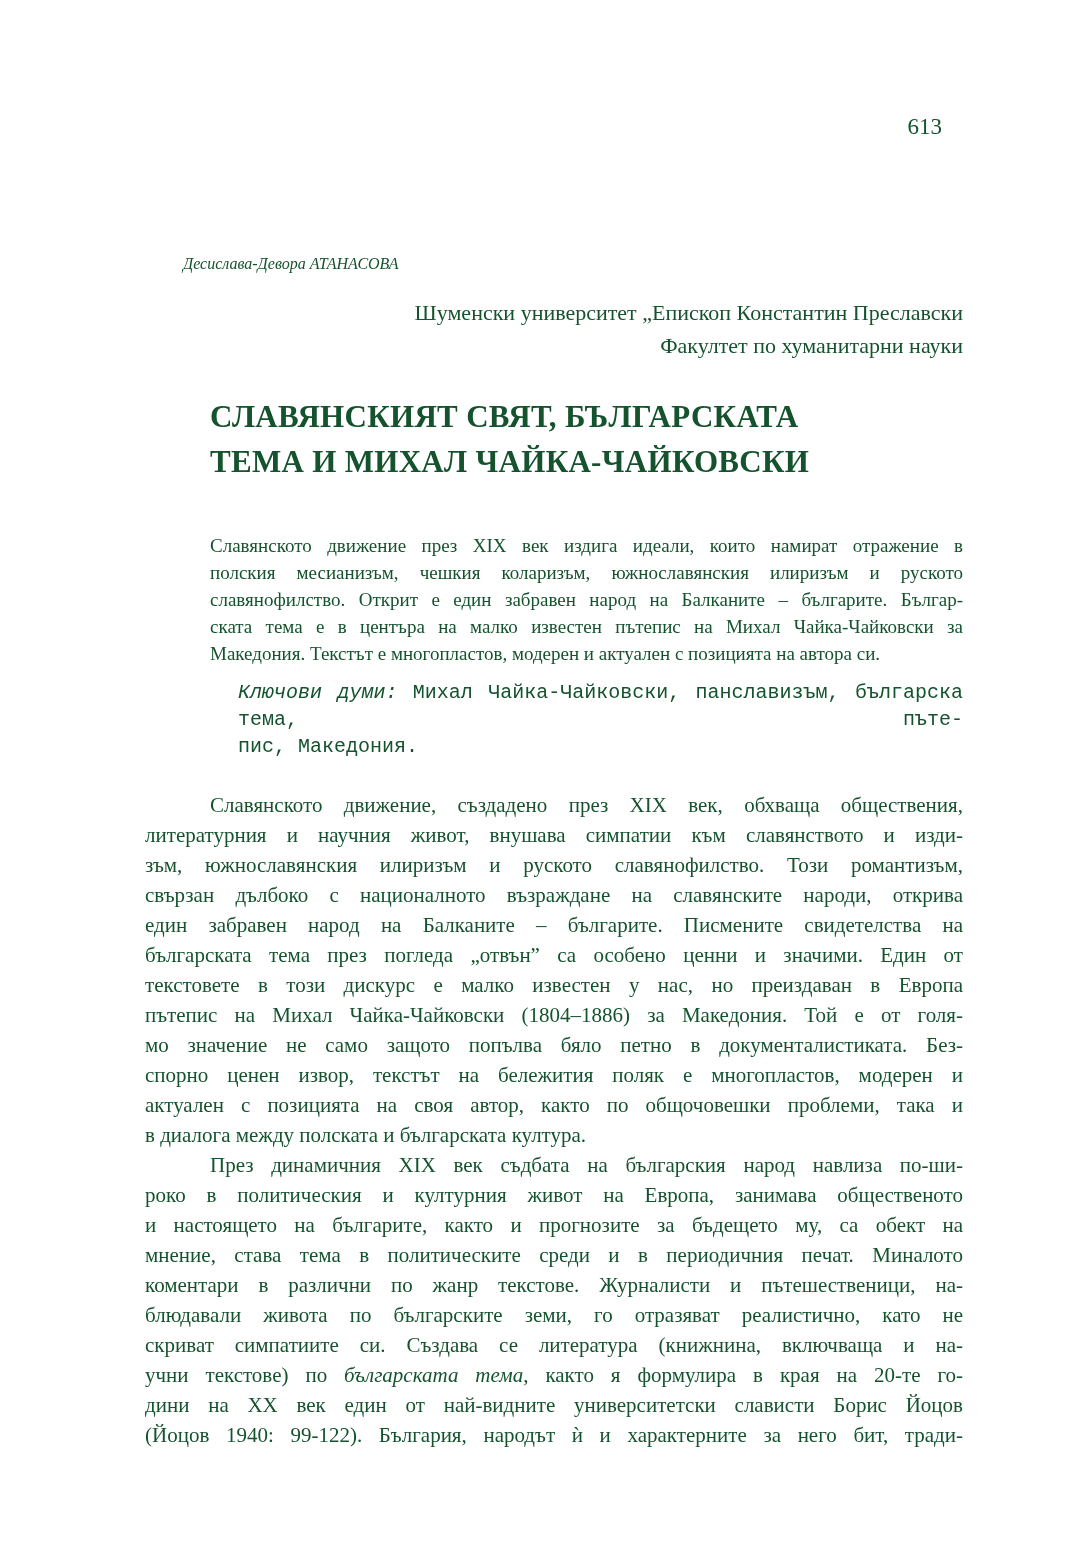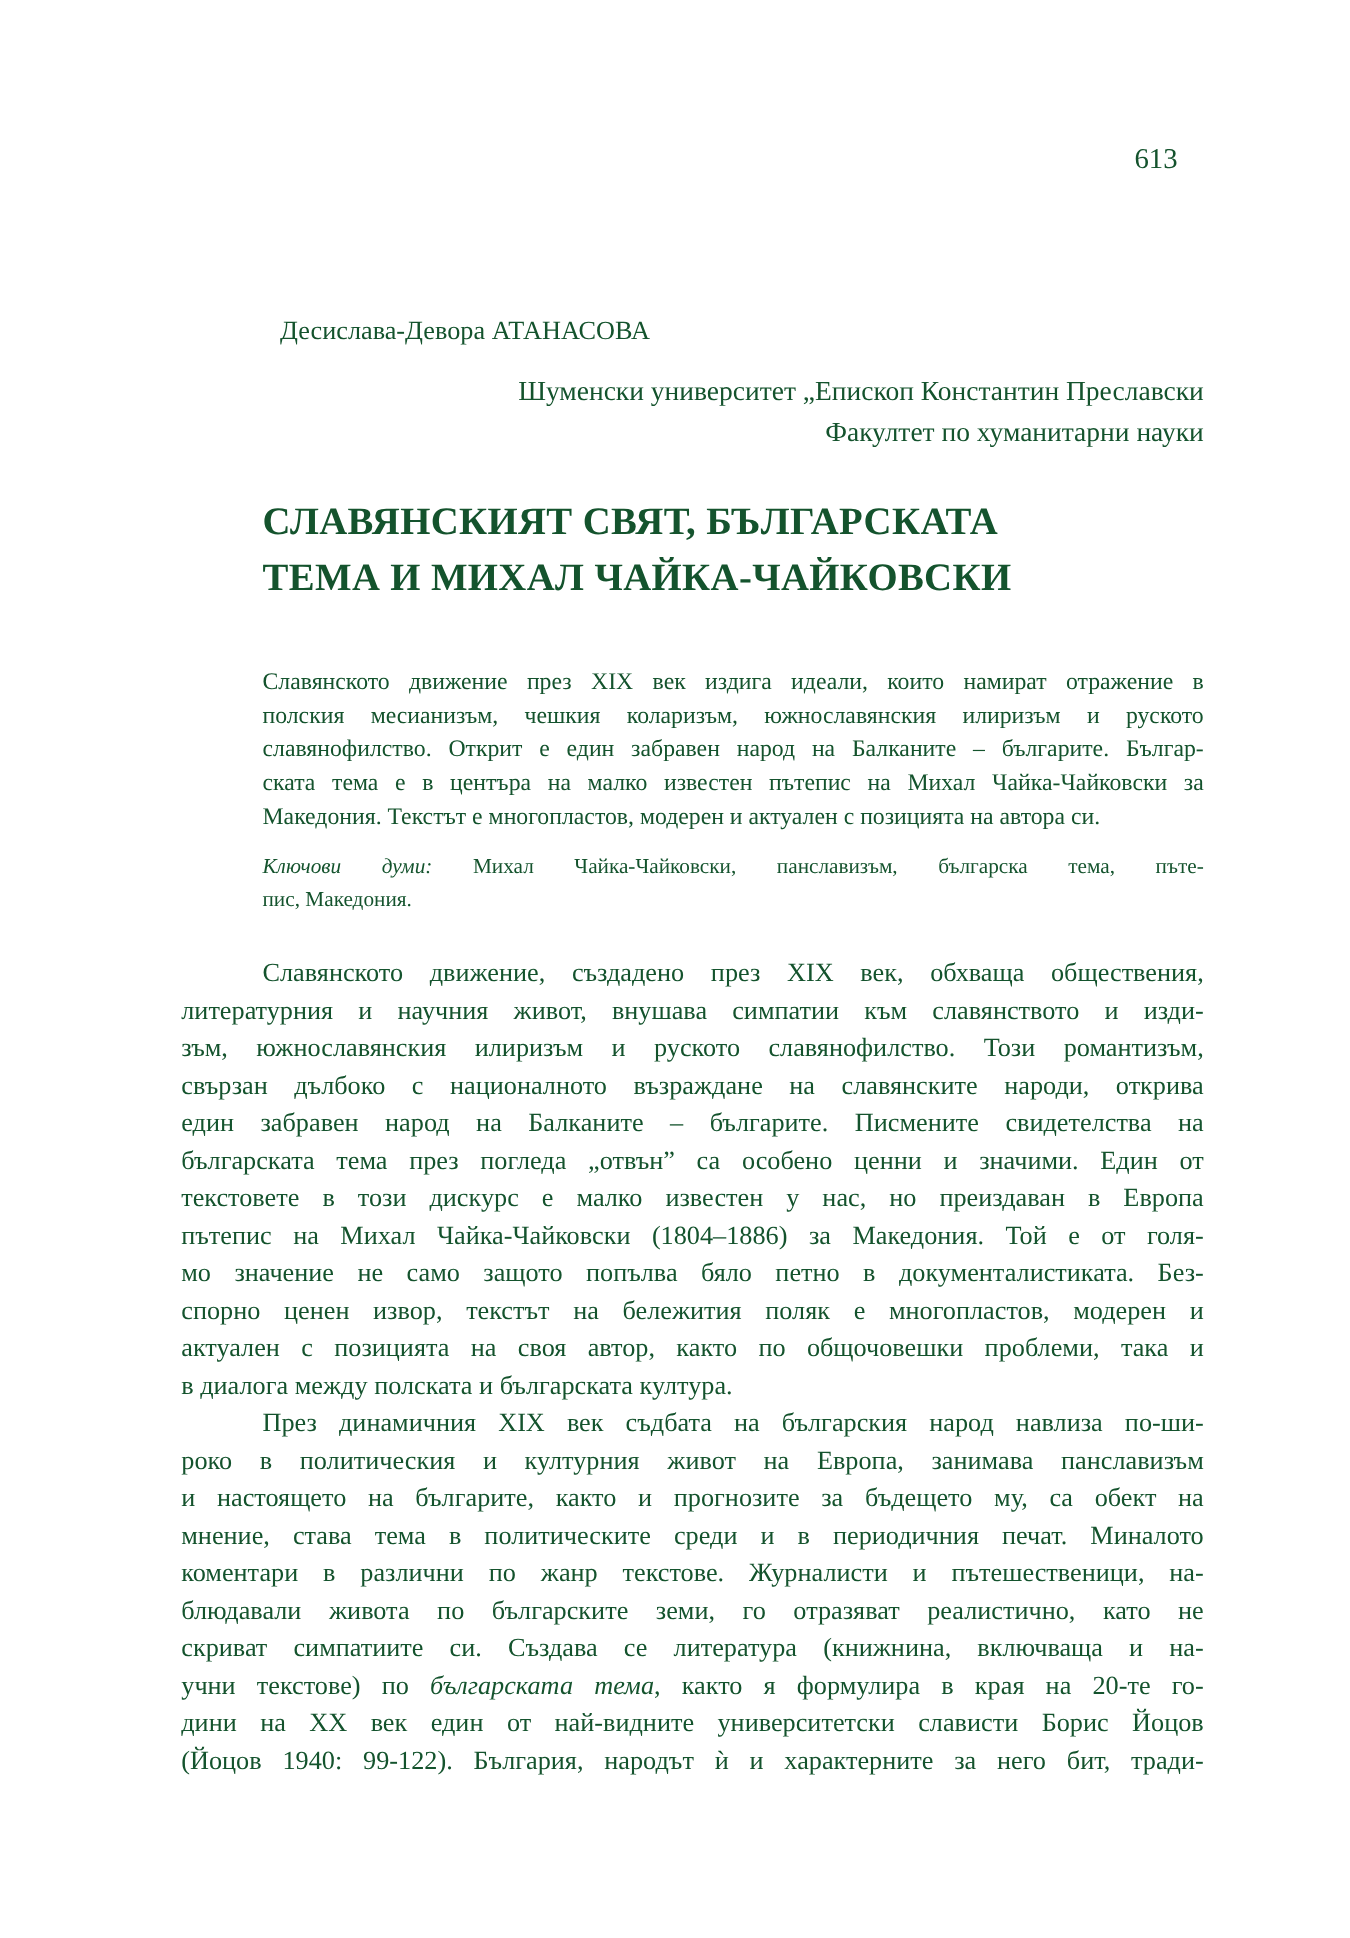--- a/index.html
+++ b/index.html
@@ -21,22 +21,23 @@
     line-height: 26px;
   }
   .content {
     position: absolute;
     left: 145px;
     top: 0;
     width: 818px;
   }
   .author {
     margin-top: 250px;
-    margin-left: 79px;
-    font-size: 21px;
+    margin-left: 38px;
+    font-style: italic;
+    font-size: 16px;
     line-height: 28px;
   }
   .affiliation {
     margin-top: 18px;
     margin-left: 65px;
     font-size: 22px;
     text-align: right;
   }
   .affiliation .line { line-height: 33px; }
   .title {
@@ -48,22 +49,23 @@
   }
   .title .line { line-height: 45px; }
   .abstract {
     margin-top: 48px;
     margin-left: 65px;
     font-size: 19px;
   }
   .abstract .line { line-height: 27px; }
   .keywords {
     margin-top: 12px;
-    margin-left: 65px;
-    font-size: 17px;
+    margin-left: 93px;
+    font-size: 20px;
+    font-family: Liberation Mono, monospace;
   }
   .keywords .line { line-height: 27px; }
   .body-text {
     margin-top: 30px;
     font-size: 21px;
   }
   .body-text .line { line-height: 30px; }
   .justify .line {
     text-align: justify;
     text-align-last: justify;
@@ -116,21 +118,21 @@
           <div class="line"><span>българската тема през погледа „отвън” са особено ценни и значими. Един от</span></div>
           <div class="line"><span>текстовете в този дискурс е малко известен у нас, но преиздаван в Европа</span></div>
           <div class="line"><span>пътепис на Михал Чайка-Чайковски (1804–1886) за Македония. Той е от голя-</span></div>
           <div class="line"><span>мо значение не само защото попълва бяло петно в документалистиката. Без-</span></div>
           <div class="line"><span>спорно ценен извор, текстът на бележития поляк е многопластов, модерен и</span></div>
           <div class="line"><span>актуален с позицията на своя автор, както по общочовешки проблеми, така и</span></div>
           <div class="line last"><span>в диалога между полската и българската култура.</span></div>
         </div>
         <div class="paragraph">
           <div class="line indent"><span>През динамичния XIX век съдбата на българския народ навлиза по-ши-</span></div>
-          <div class="line"><span>роко в политическия и културния живот на Европа, занимава панславизъм</span></div>
+          <div class="line"><span>роко в политическия и културния живот на Европа, занимава общественото</span></div>
           <div class="line"><span>и настоящето на българите, както и прогнозите за бъдещето му, са обект на</span></div>
           <div class="line"><span>мнение, става тема в политическите среди и в периодичния печат. Миналото</span></div>
           <div class="line"><span>коментари в различни по жанр текстове. Журналисти и пътешественици, на-</span></div>
           <div class="line"><span>блюдавали живота по българските земи, го отразяват реалистично, като не</span></div>
           <div class="line"><span>скриват симпатиите си. Създава се литература (книжнина, включваща и на-</span></div>
           <div class="line"><span>учни текстове) по </span><span class="italic">българската тема</span><span>, както я формулира в края на 20-те го-</span></div>
           <div class="line"><span>дини на XX век един от най-видните университетски слависти Борис Йоцов</span></div>
           <div class="line"><span>(Йоцов 1940: 99-122). България, народът ѝ и характерните за него бит, тради-</span></div>
         </div>
       </div>

